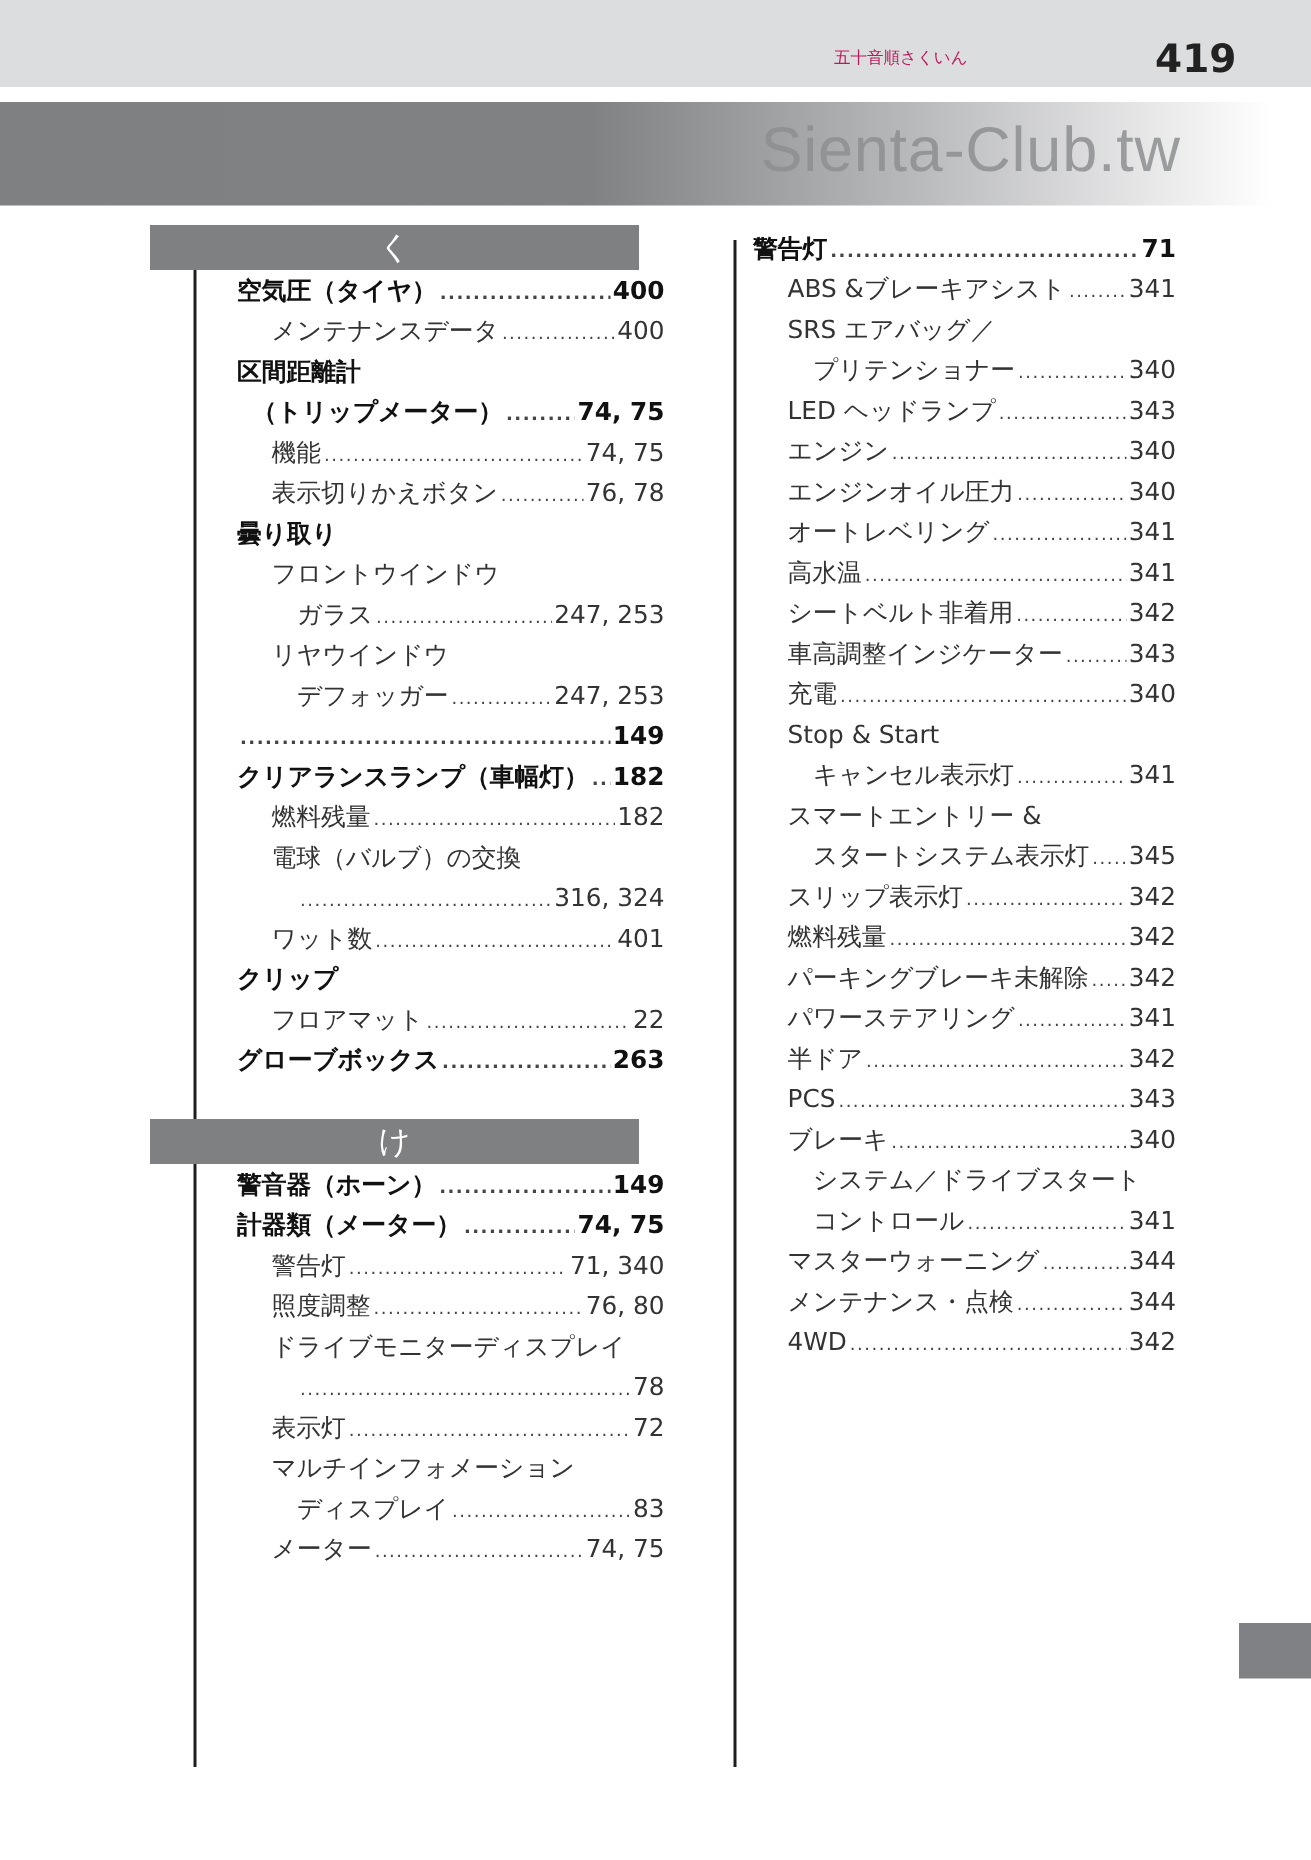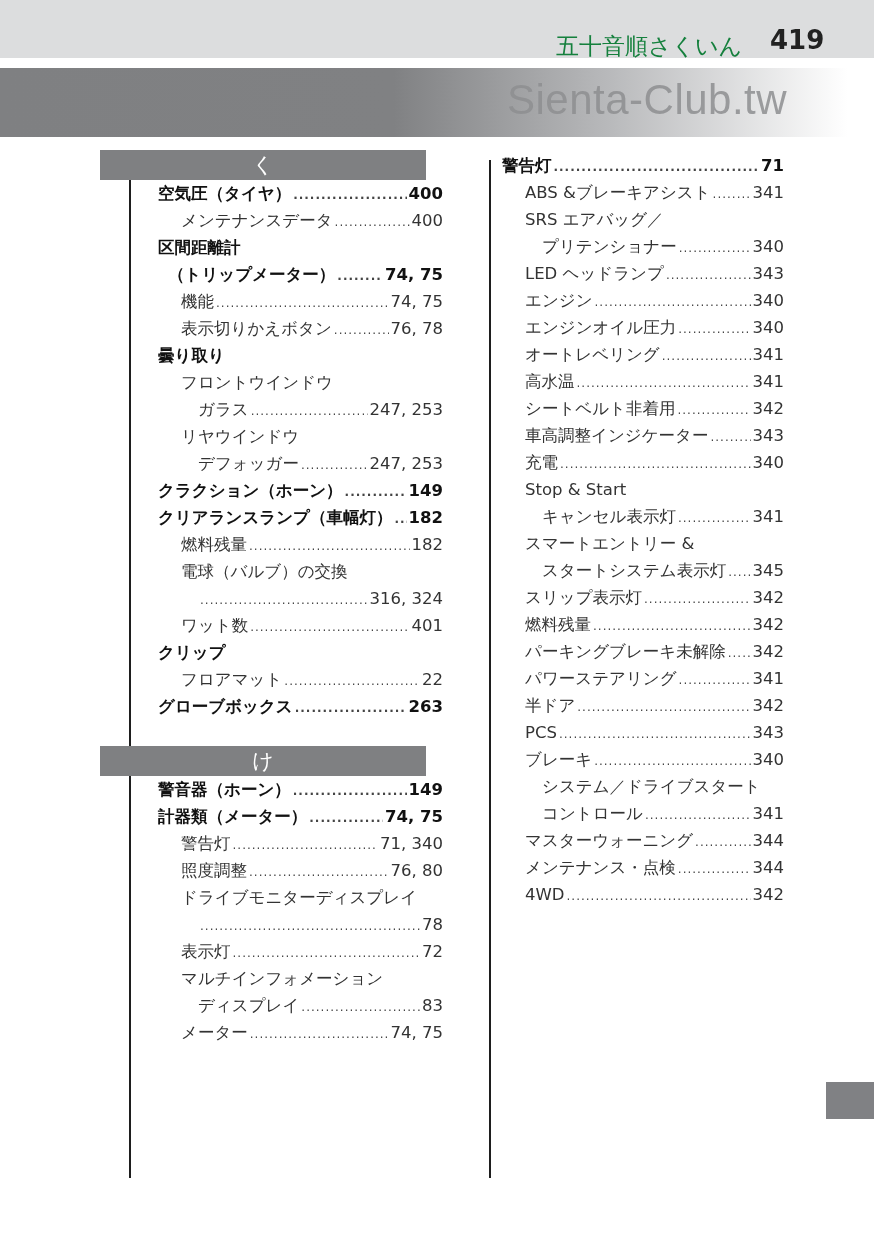--- a/index.html
+++ b/index.html
@@ -1,21 +1,21 @@
 <!DOCTYPE html>
 <html><head>
 <meta charset="utf-8">
 <style>
   html,body{margin:0;padding:0;}
   body{width:874px;height:1240px;position:relative;background:#ffffff;overflow:hidden;
        font-family:"DejaVu Sans","Liberation Sans",sans-serif;color:#222;}
   .top-band{position:absolute;left:0;top:0;width:874px;height:58px;background:#dcddde;}
   .grad-band{position:absolute;left:0;top:68px;width:874px;height:69px;
        background:linear-gradient(to right,#7f8082 0%,#808183 45%,#b9babc 70%,#ffffff 97%);}
-  .section-title{position:absolute;left:556px;top:31px;font-size:23px;color:#15803d;letter-spacing:0px;}
+  .section-title{position:absolute;left:556px;top:31px;font-size:11px;color:#be185d;letter-spacing:0px;}
   .page-number{position:absolute;left:770px;top:25px;font-size:26px;font-weight:bold;color:#222;}
   .watermark{position:absolute;left:507px;top:48px;font-family:Liberation Sans, sans-serif;
        font-size:42px;color:#8e8f91;opacity:0.85;letter-spacing:0.5px;margin-top:28px;}
   .rule{position:absolute;width:2px;background:#1e1e1e;}
   .rule-left{left:129px;top:180px;height:998px;}
   .rule-right{left:489px;top:160px;height:1018px;}
   .kana-header{position:absolute;left:100px;width:326px;height:30px;background:#7f8082;color:#fff;
        font-size:21px;text-align:center;line-height:30px;}
   .col{position:absolute;}
   .col-left{left:158px;top:180px;width:285px;}
@@ -89,21 +89,20 @@
     </div>
     <div class="row lvl1">
       <span class="t">リヤウインドウ</span>
     </div>
     <div class="row lvl2">
       <span class="t">デフォッガー</span>
       <span class="d"></span>
       <span class="p">247, 253</span>
     </div>
     <div class="row lvl0">
-      <span class="t">クラクション（ホーン）</span>
       <span class="d"></span>
       <span class="p">149</span>
     </div>
     <div class="row lvl0">
       <span class="t">クリアランスランプ（車幅灯）</span>
       <span class="d"></span>
       <span class="p">182</span>
     </div>
     <div class="row lvl1">
       <span class="t">燃料残量</span>

